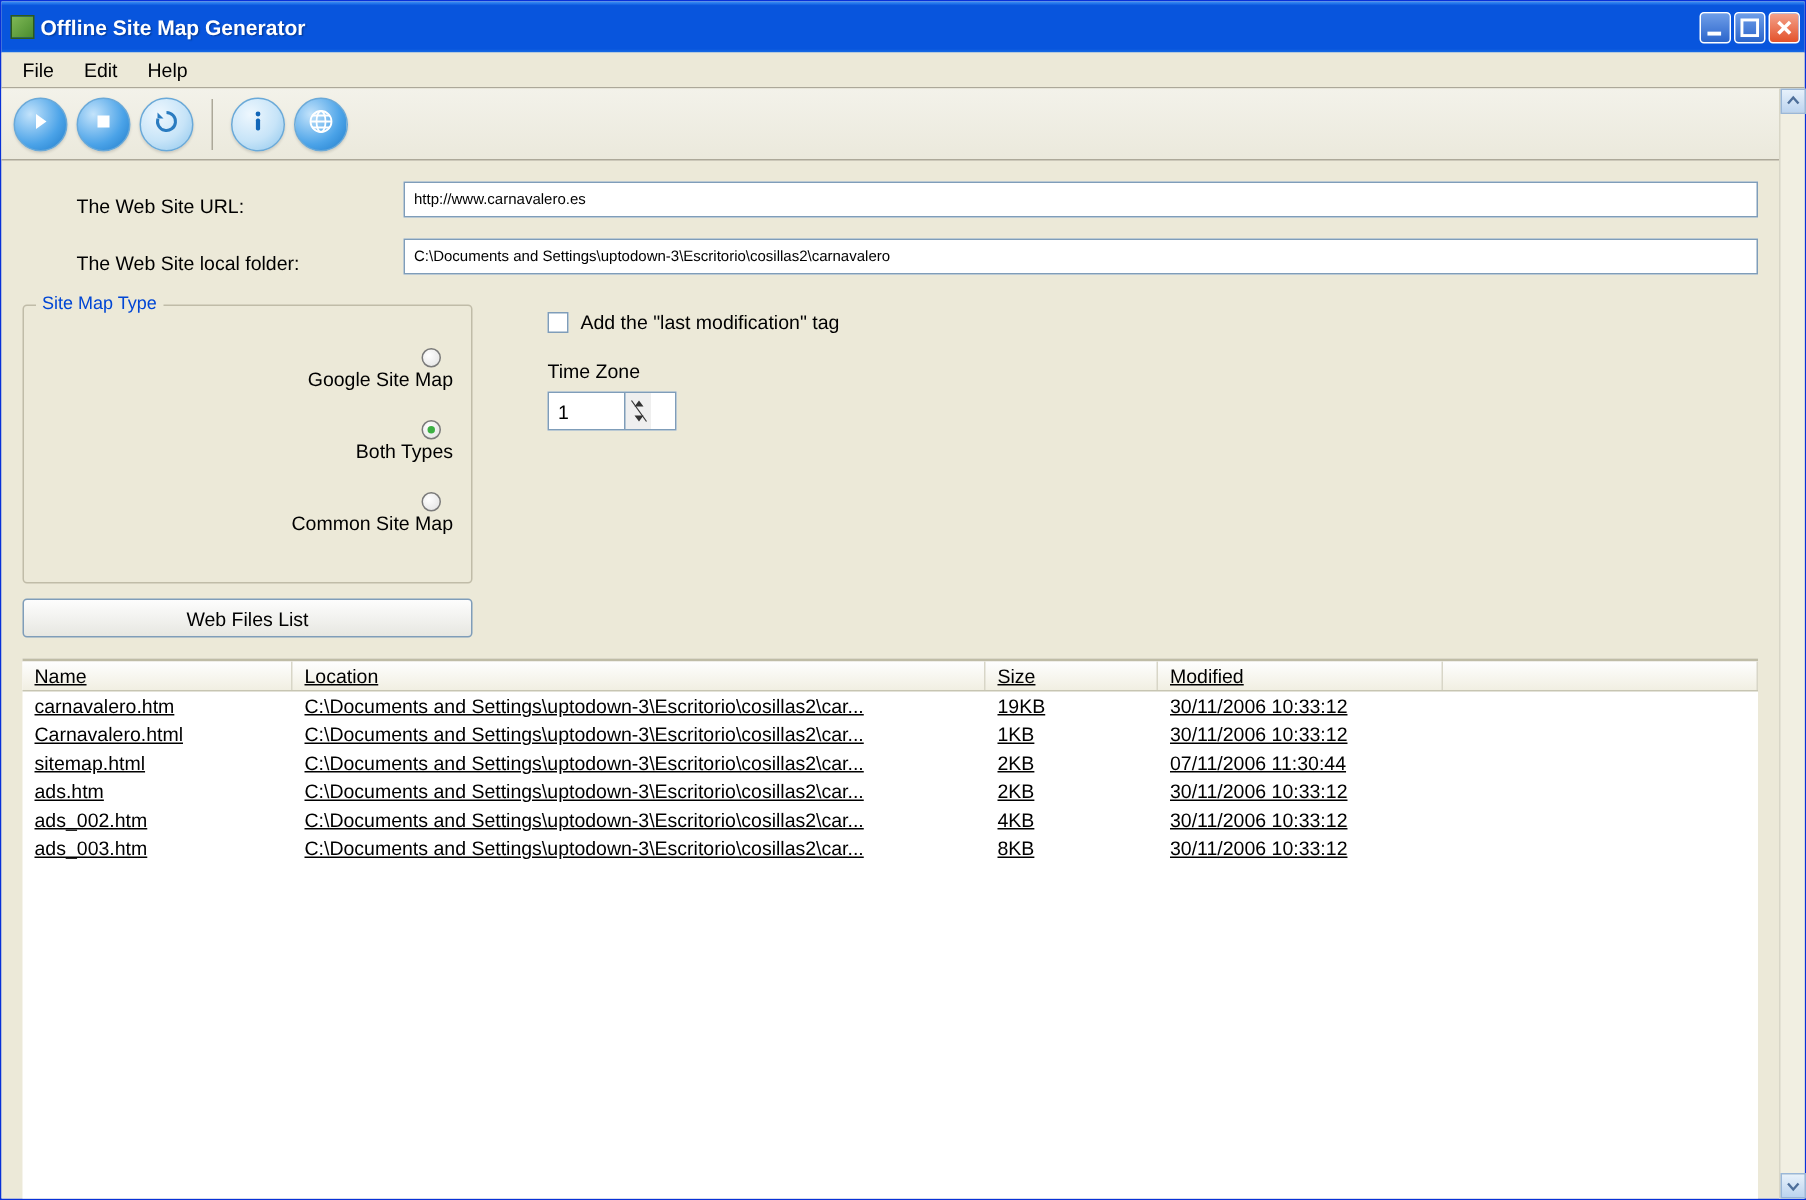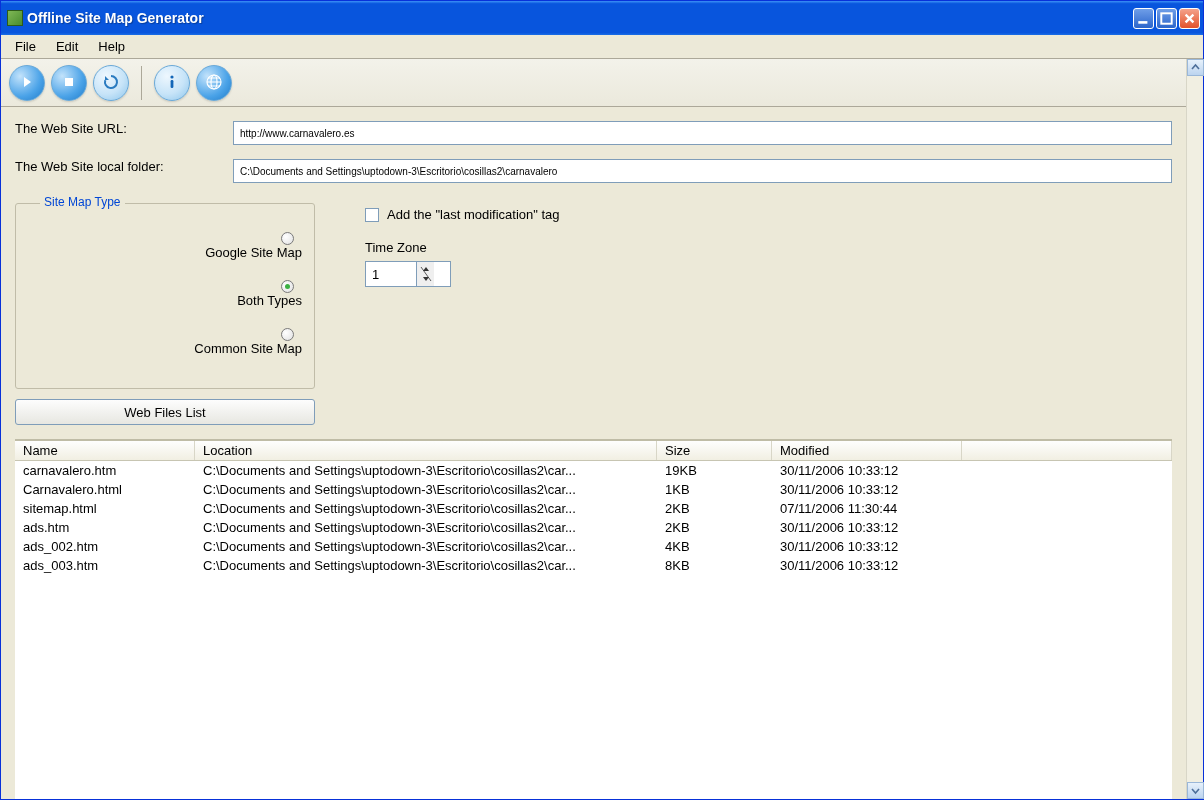--- a/index.html
+++ b/index.html
@@ -15,38 +15,38 @@
 .tb-btn svg { width: 13px; height: 13px; }
 .menubar { height: 24px; background: #ece9d8; border-bottom: 1px solid #aca899; display: flex; align-items: center; padding: 0 4px; font-size: 13px; }
 .menu-item { padding: 3px 10px; cursor: pointer; }
 .client { flex: 1; display: flex; background: #ece9d8; }
 .content { flex: 1; display: flex; flex-direction: column; padding: 0; }
 .toolbar { height: 48px; background: linear-gradient(to bottom, #f3f2ea 0%, #ebe9dc 100%); border-bottom: 1px solid #aca899; display: flex; align-items: center; padding: 0 8px; gap: 6px; }
 .tool-btn { width: 36px; height: 36px; border-radius: 18px; display: flex; align-items: center; justify-content: center; cursor: pointer; background: radial-gradient(circle at 30% 30%, #c3e3fb, #4ba3e8 60%, #1f7bc9); border: 1px solid #6aa9d8; box-shadow: 0 1px 2px rgba(0,0,0,0.15); position: relative; }
 .tool-btn-lite { background: radial-gradient(circle at 35% 30%, #eef7fe, #c7e4f8 55%, #8cc5ec); }
 .tool-sep { width: 1px; height: 34px; background: #aca899; margin: 0 6px; }
 .form-area { padding: 14px 14px 8px 14px; }
-.form-row { display: flex; align-items: flex-start; margin-bottom: 14px; }
+.form-row { display: flex; align-items: flex-end; margin-bottom: 14px; margin-left: 36px; }
 .form-label { width: 218px; font-size: 13px; }
 .text-input { flex: 1; height: 24px; border: 1px solid #7f9db9; padding: 2px 6px; font-size: 10px; font-family: Tahoma, sans-serif; background: #fff; }
 .mid-row { display: flex; align-items: flex-start; gap: 50px; }
 .groupbox { border: 1px solid #c0bca8; border-radius: 3px; padding: 8px 12px 12px 12px; width: 300px; position: relative; margin-top: 6px; }
-.groupbox-title { position: absolute; top: -9px; left: 24px; background: #ece9d8; padding: 0 4px; color: #0046d5; font-size: 12px; }
+.groupbox-title { position: absolute; top: -9px; left: 8px; background: #ece9d8; padding: 0 4px; color: #0046d5; font-size: 12px; }
 .radio-row { display: flex; align-items: flex-end; margin: 20px 0; font-size: 13px; cursor: pointer; flex-direction: column; }
 .radio { width: 13px; height: 13px; border-radius: 50%; border: 1px solid #7a7a7a; background: radial-gradient(circle at 35% 35%, #fff, #e0e0e0); margin-right: 8px; display: flex; align-items: center; justify-content: center; }
 .radio.checked::after { content: ''; width: 5px; height: 5px; border-radius: 50%; background: #3cb043; }
 .right-opts { padding-top: 10px; }
 .check-row { display: flex; align-items: center; font-size: 13px; margin-bottom: 18px; }
 .checkbox { width: 14px; height: 14px; border: 1px solid #7f9db9; background: #fff; margin-right: 8px; cursor: pointer; }
 .tz-label { font-size: 13px; margin-bottom: 6px; }
 .spinner { display: flex; border: 1px solid #7f9db9; width: 86px; height: 26px; background: #fff; }
 .spinner input { border: none; width: 50px; padding: 2px 6px; font-size: 13px; font-family: Tahoma, sans-serif; }
 .spinner-btns { width: 18px; display: flex; align-items: center; justify-content: center; border-left: 1px solid #7f9db9; background: #efefef; }
 .wide-btn { width: 300px; height: 26px; border: 1px solid #7f9db9; border-radius: 3px; background: linear-gradient(to bottom, #fdfdfd, #e7e7e1); font-size: 13px; cursor: pointer; margin: 10px 0 6px 0; display: flex; align-items: center; justify-content: center; font-family: Tahoma, sans-serif; }
-.list-area { flex: 1; border-top: 2px solid #bfbca6; background: #fff; display: flex; flex-direction: column; margin: 0 14px 0 14px; }
+.list-area { flex: 1; border-top: 2px solid #bfbca6; background: #fff; display: flex; flex-direction: column; margin: 0 14px 0 14px; text-decoration: underline; }
 .list-header { display: flex; height: 20px; background: linear-gradient(to bottom, #fefefe, #f1efe2); border-bottom: 1px solid #c7c5b2; font-size: 13px; }
 .col { padding: 2px 8px; border-right: 1px solid #d8d6c7; display: flex; align-items: center; }
 .col-name { width: 180px; }
 .col-loc { flex: 1; }
 .col-size { width: 115px; }
 .col-mod { width: 190px; }
 .col-last { width: 210px; }
 .list-body { flex: 1; overflow: auto; }
 .list-row { display: flex; font-size: 13px; padding: 1px 0; }
 .cell { padding: 1px 8px; white-space: nowrap; overflow: hidden; text-overflow: ellipsis; }

